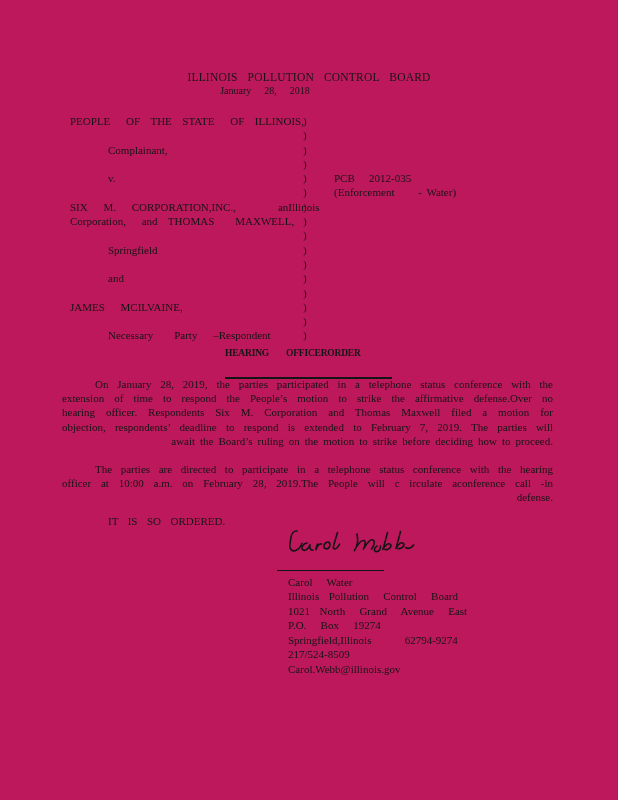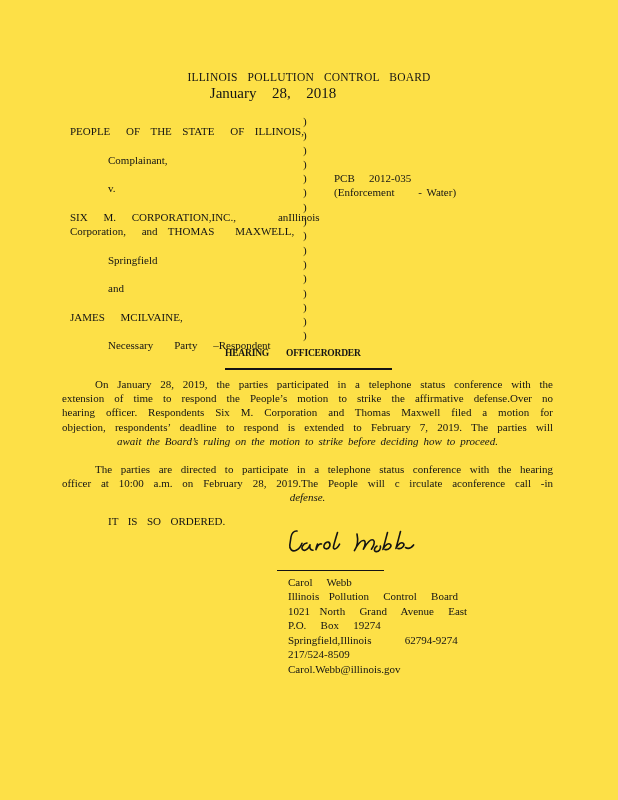--- a/index.html
+++ b/index.html
@@ -1,53 +1,53 @@
 <!DOCTYPE html>
 <html><head>
 <meta charset="utf-8">
 <style>
   html,body { margin:0; padding:0; background:#ffffff; }
   .page {
     position:relative;
     width:618px; height:800px;
-    background:#fde047;
+    background:#be185d;
     font-family:"Liberation Serif", serif;
     color:#141414;
     font-size:11px;
     overflow:hidden;
   }
   .doc-title {
     position:absolute; top:71px; left:0; width:618px;
     text-align:center; font-size:11.5px;
     word-spacing:7px; letter-spacing:0.2px;
     white-space:pre;
   }
   .doc-date {
-    position:absolute; top:85px; left:12px; width:522px;
-    text-align:center; font-size:15px; word-spacing:4px;
+    position:absolute; top:85px; left:4px; width:522px;
+    text-align:center; font-size:10px; word-spacing:4px;
     white-space:pre;
   }
   .caption { position:absolute; top:114px; left:70px; width:420px; }
   .cap-row { position:relative; height:14.3px; line-height:14.3px; }
-  .cap-left { display:inline-block; white-space:pre; word-spacing:2.5px;margin-top:10px; }
+  .cap-left { display:inline-block; white-space:pre; word-spacing:2.5px; }
   .cap-left.ind { padding-left:38px; }
   .cap-paren { position:absolute; left:233px; top:0; }
   .cap-right { position:absolute; left:264px; top:0; white-space:pre; word-spacing:2px; }
   .order-heading {
     position:absolute; top:348px; left:225px; width:167px;
-    border-bottom:2px solid #141414; padding-bottom:10px;
+    border-bottom:2px solid #141414; padding-bottom:19px;
     font-weight:bold; font-size:9.5px; letter-spacing:-0.2px;
     display:flex; gap:17px;
   }
   .para { position:absolute; left:62px; width:491px; }
   .para-1 { top:377px; }
   .para-2 { top:462px; }
   .jline { text-align:justify; text-align-last:justify; line-height:14.2px; height:14.2px; }
   .jline.first { text-indent:33px; }
-  .lline { text-align:center; line-height:14.2px; height:14.2px; word-spacing:2.2px;font-style:italic; }
+  .lline { text-align:right; line-height:14.2px; height:14.2px; word-spacing:2.2px; }
   .so-ordered { position:absolute; top:515px; left:108px; white-space:pre; word-spacing:2px; }
   .sig-svg { position:absolute; top:528px; left:284px; width:142px; height:38px; }
   .sig-rule { position:absolute; top:570px; left:277px; width:107px; height:0; border-top:1.5px solid #141414; }
   .sig-block { position:absolute; top:575px; left:288px; }
   .sig-block > div { height:14.45px; line-height:14.45px; white-space:pre; word-spacing:2px; }
 </style>
 </head>
 <body>
 
 <div class="page">
@@ -170,21 +170,21 @@
       <path d="M93,18 c-3,1.5 -3.6,5.6 -0.6,5.6 c2.6,0 4.6,-2.6 4,-5.6"></path>
       <path d="M103.5,4.5 c-2,7.5 -3.6,13.6 -4.6,17 c2.6,-5 5.6,-7 7.6,-5 c1.5,1.8 -1.6,6 -5.6,5"></path>
       <path d="M116.5,3.5 c-2,7.5 -3.6,13.6 -4.6,17 c2.6,-5 5.6,-7 7.6,-5 c1.5,1.8 -1.6,6 -5.6,5"></path>
       <path d="M121.5,19.5 c2.6,1.6 5.6,0.6 8.1,-2.6"></path>
     </g>
   </svg>
 
   <div class="sig-rule"></div>
 
   <div class="sig-block">
-    <div>Carol   Webb</div>
+    <div>Carol   Water</div>
     <div>Illinois  Pollution   Control   Board</div>
     <div>1021  North   Grand   Avenue   East</div>
     <div>P.O.   Box   19274</div>
     <div>Springfield,Illinois       62794-9274</div>
     <div>217/524-8509</div>
     <div>Carol.Webb@illinois.gov</div>
   </div>
 
 </div>
 

